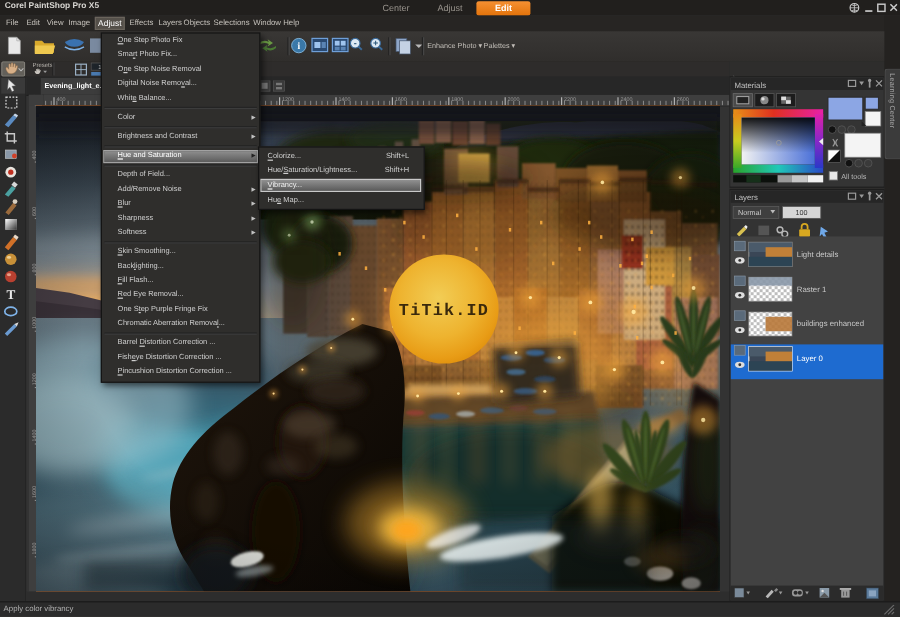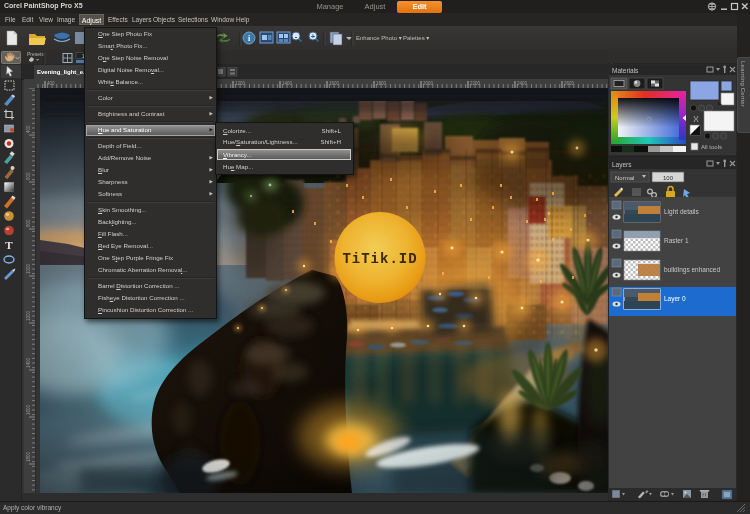--- a/index.html
+++ b/index.html
@@ -25,21 +25,21 @@
   
   #lefttools{left:0;top:64px;width:22px;height:437px;background:#2b2b2b;border-right:1px solid #232323;box-sizing:border-box;}
   
   #docarea{left:22px;top:64px;width:586px;height:437px;background:#333;}
   #tabbar{left:22px;top:64px;width:586px;height:15px;background:#272727;border-bottom:1px solid #1e1e1e;}
   #doctab{left:34px;top:65px;width:60px;height:14px;background:#3c3c3c;color:#fff;font-weight:bold;
           font-size:6px;line-height:14px;padding-left:3px;white-space:nowrap;overflow:hidden;box-sizing:border-box;}
   #hruler{left:36px;top:79px;width:572px;height:9px;background:#3d3d3d;border-bottom:1px solid #2a2a2a;overflow:hidden;}
   #vruler{left:24px;top:79px;width:12px;height:414px;background:#3d3d3d;border-right:1px solid #2a2a2a;overflow:hidden;box-sizing:border-box;}
   #rcorner{left:24px;top:79px;width:12px;height:9px;background:#3d3d3d;}
-  #photo{left:40px;top:88px;width:570px;height:405px;background:#f97316;overflow:hidden;}
+  #photo{left:30px;top:88px;width:570px;height:405px;background:#f97316;overflow:hidden;}
   #docbottom{left:22px;top:493px;width:586px;height:8px;background:#2d2d2d;}
   
   #rightcol{left:608px;top:51px;width:129px;height:450px;background:#2c2c2c;}
   
   #rightedge{left:737px;top:13px;width:13px;height:501px;background:#242220;}
   #lctab{left:737px;top:57px;width:13px;height:76px;background:#3b3b3b;border:1px solid #4a4a4a;border-right:none;
          border-radius:3px 0 0 3px;box-sizing:border-box;}
   #lctext{left:740px;top:61px;font-size:6px;color:#a8a8a8;writing-mode:vertical-rl;letter-spacing:.2px;}
   
   #statusbar{left:0;top:501px;width:750px;height:13px;background:#2b2b2b;border-top:1px solid #1a1a1a;}
@@ -58,21 +58,21 @@
   .si{position:absolute;left:0;width:137px;height:11px;line-height:11px;font-size:6.2px;color:#cfcfcf;
       padding-left:7px;box-sizing:border-box;white-space:nowrap;}
   .si .sc{position:absolute;right:12px;top:0;}
   #si-hl{position:absolute;left:1px;top:26px;width:134px;height:11px;
          background:linear-gradient(180deg,#909090,#5a5a5a);border:1px solid #c9c9c9;box-sizing:border-box;}
 </style></head>
 <body>
 <div id="app">
   <div class="abs" id="titlebar"></div>
   <div class="abs" id="title">Corel PaintShop Pro X5</div>
-  <div class="abs ttab" style="left:309px;width:42px;">Manage</div>
+  <div class="abs ttab" style="left:309px;width:42px;">Center</div>
   <div class="abs ttab" style="left:357px;width:36px;">Adjust</div>
   <div class="abs" id="edittab">Edit</div>
   <svg class="abs" id="winbtns" style="left:706px;top:2px;" width="42" height="9" viewBox="0 0 42 9">
     <circle cx="6" cy="4.5" r="3.6" fill="none" stroke="#c9c9c9" stroke-width="1"></circle>
     <path d="M2.4 4.5h7.2M6 .9v7.2M3.5 2a4.8 4.8 0 0 0 5 0M3.5 7a4.8 4.8 0 0 1 5 0" fill="none" stroke="#c9c9c9" stroke-width=".7"></path>
     <rect x="15" y="6.5" width="6" height="1.4" fill="#c9c9c9"></rect>
     <rect x="25.5" y="1.5" width="6" height="6" fill="none" stroke="#c9c9c9" stroke-width="1.2"></rect>
     <path d="M36 1.5l5.5 5.5M41.5 1.5L36 7" stroke="#c9c9c9" stroke-width="1.3"></path>
   </svg>
 

